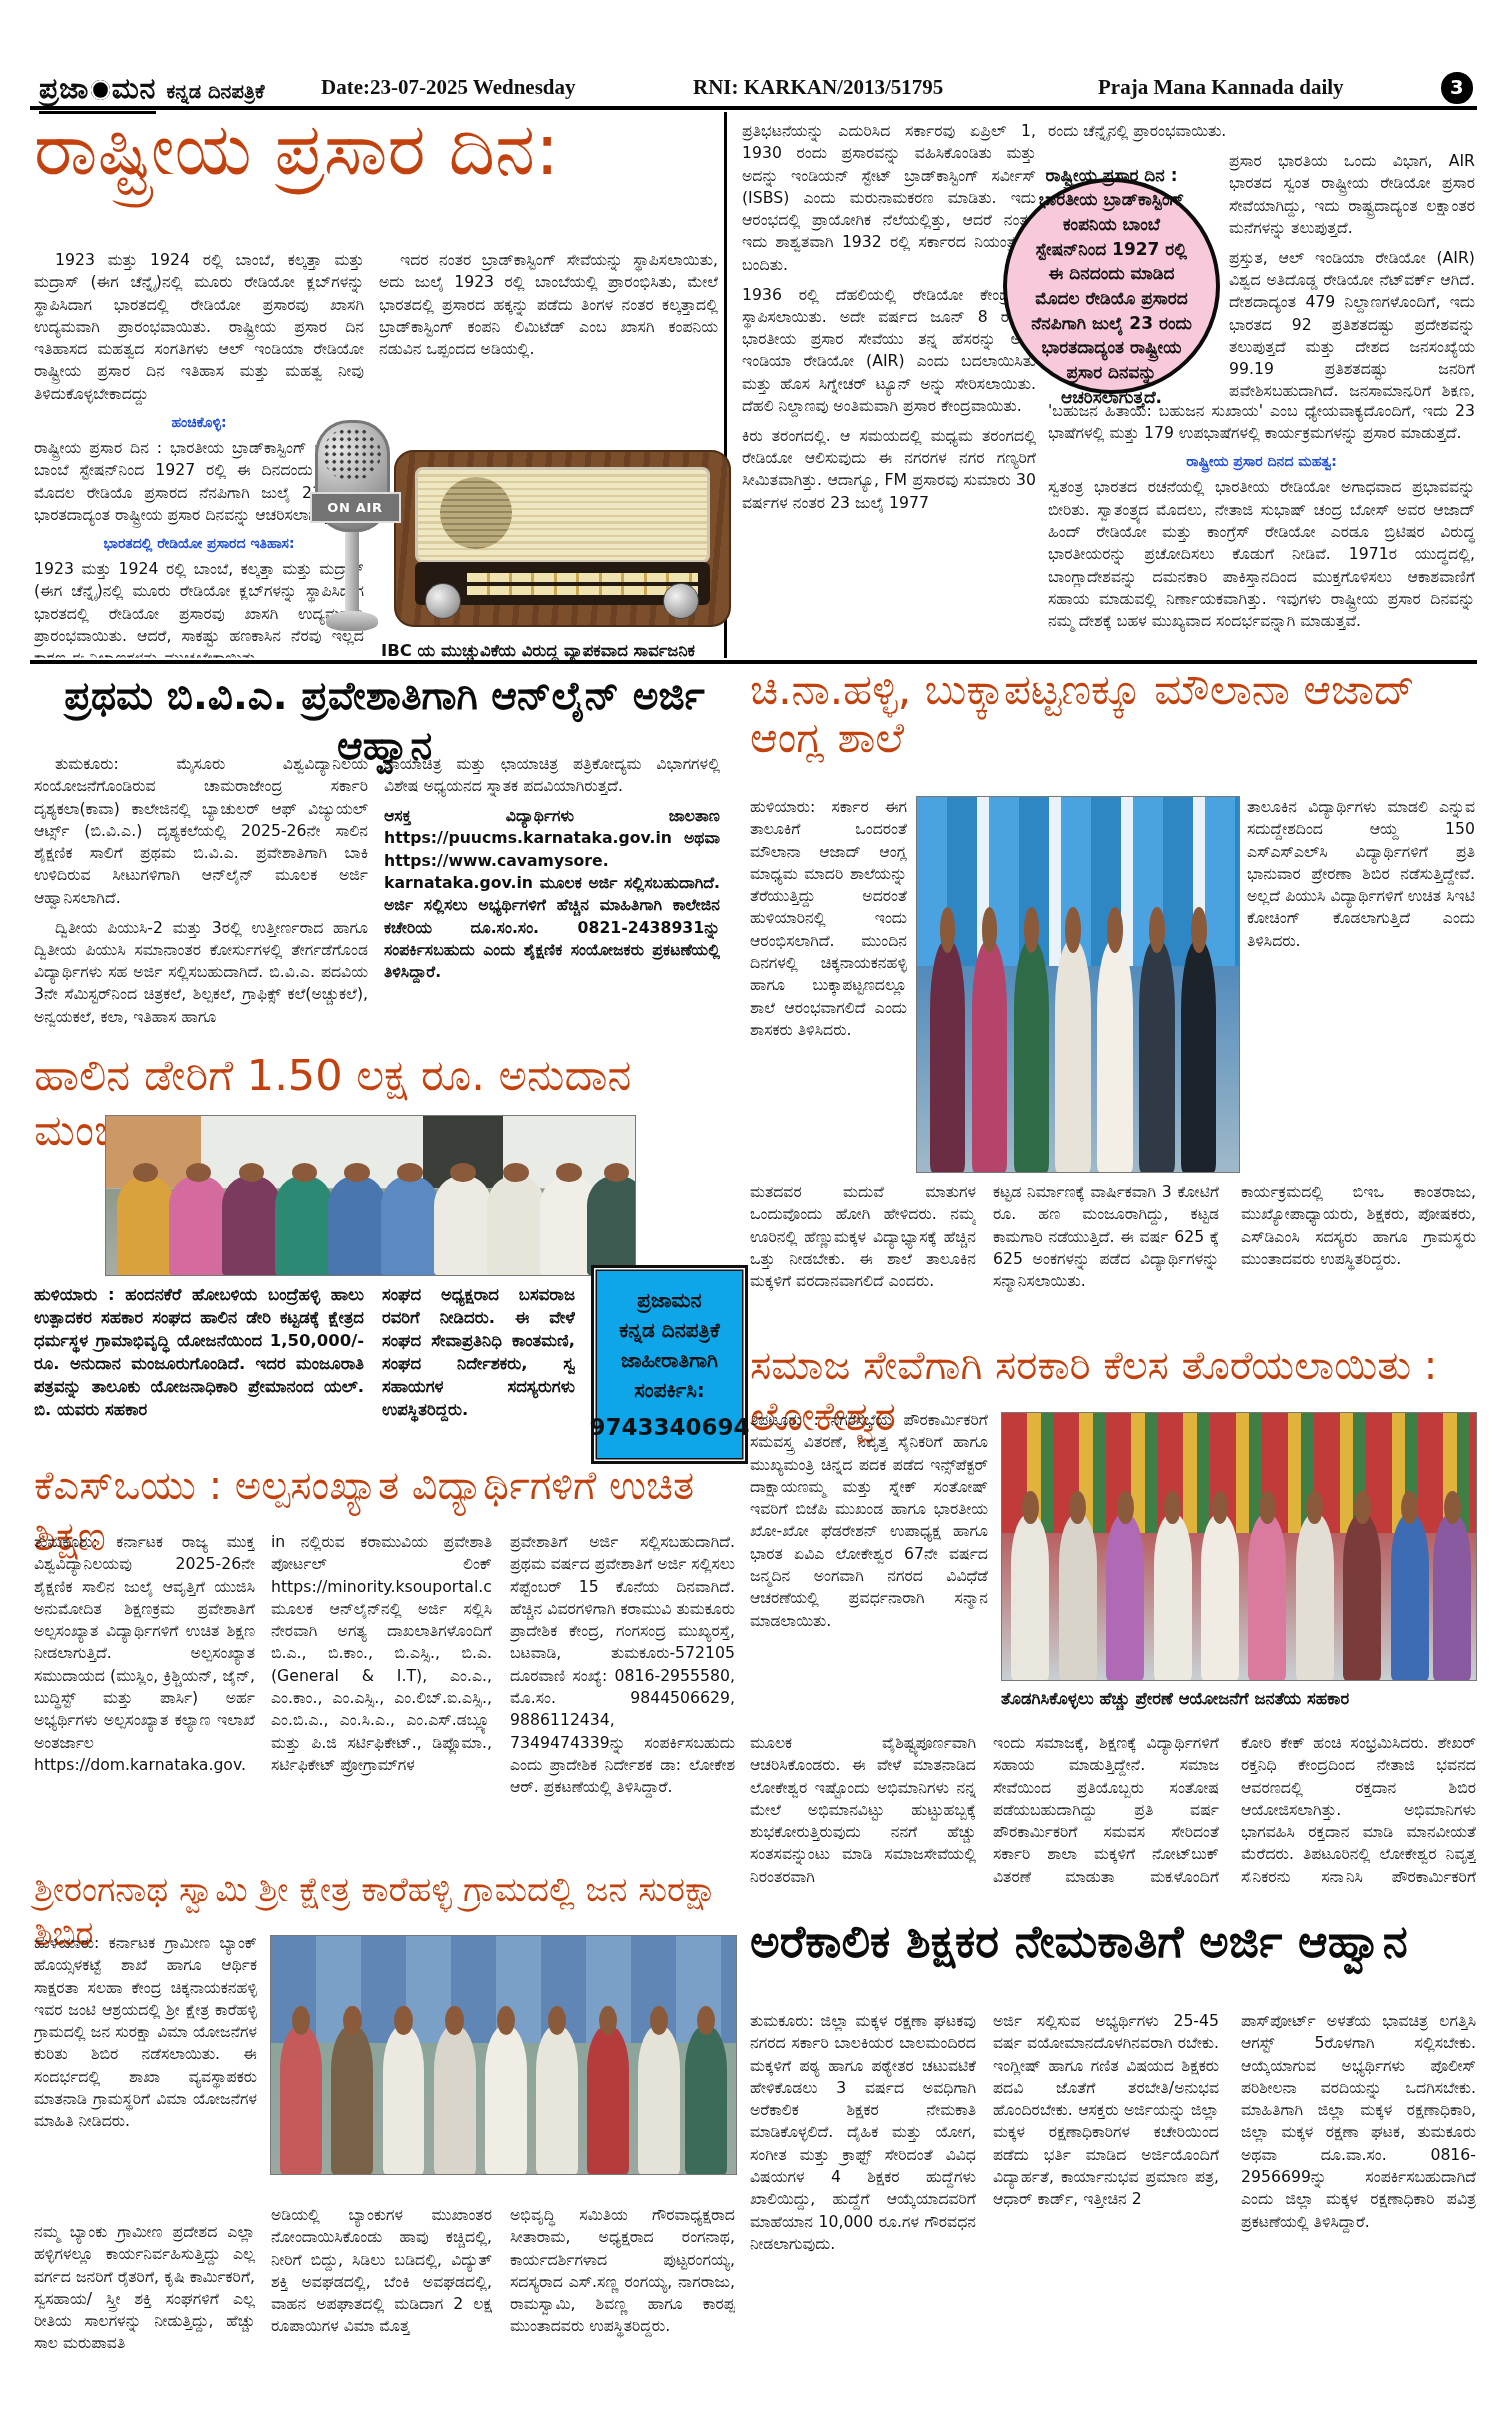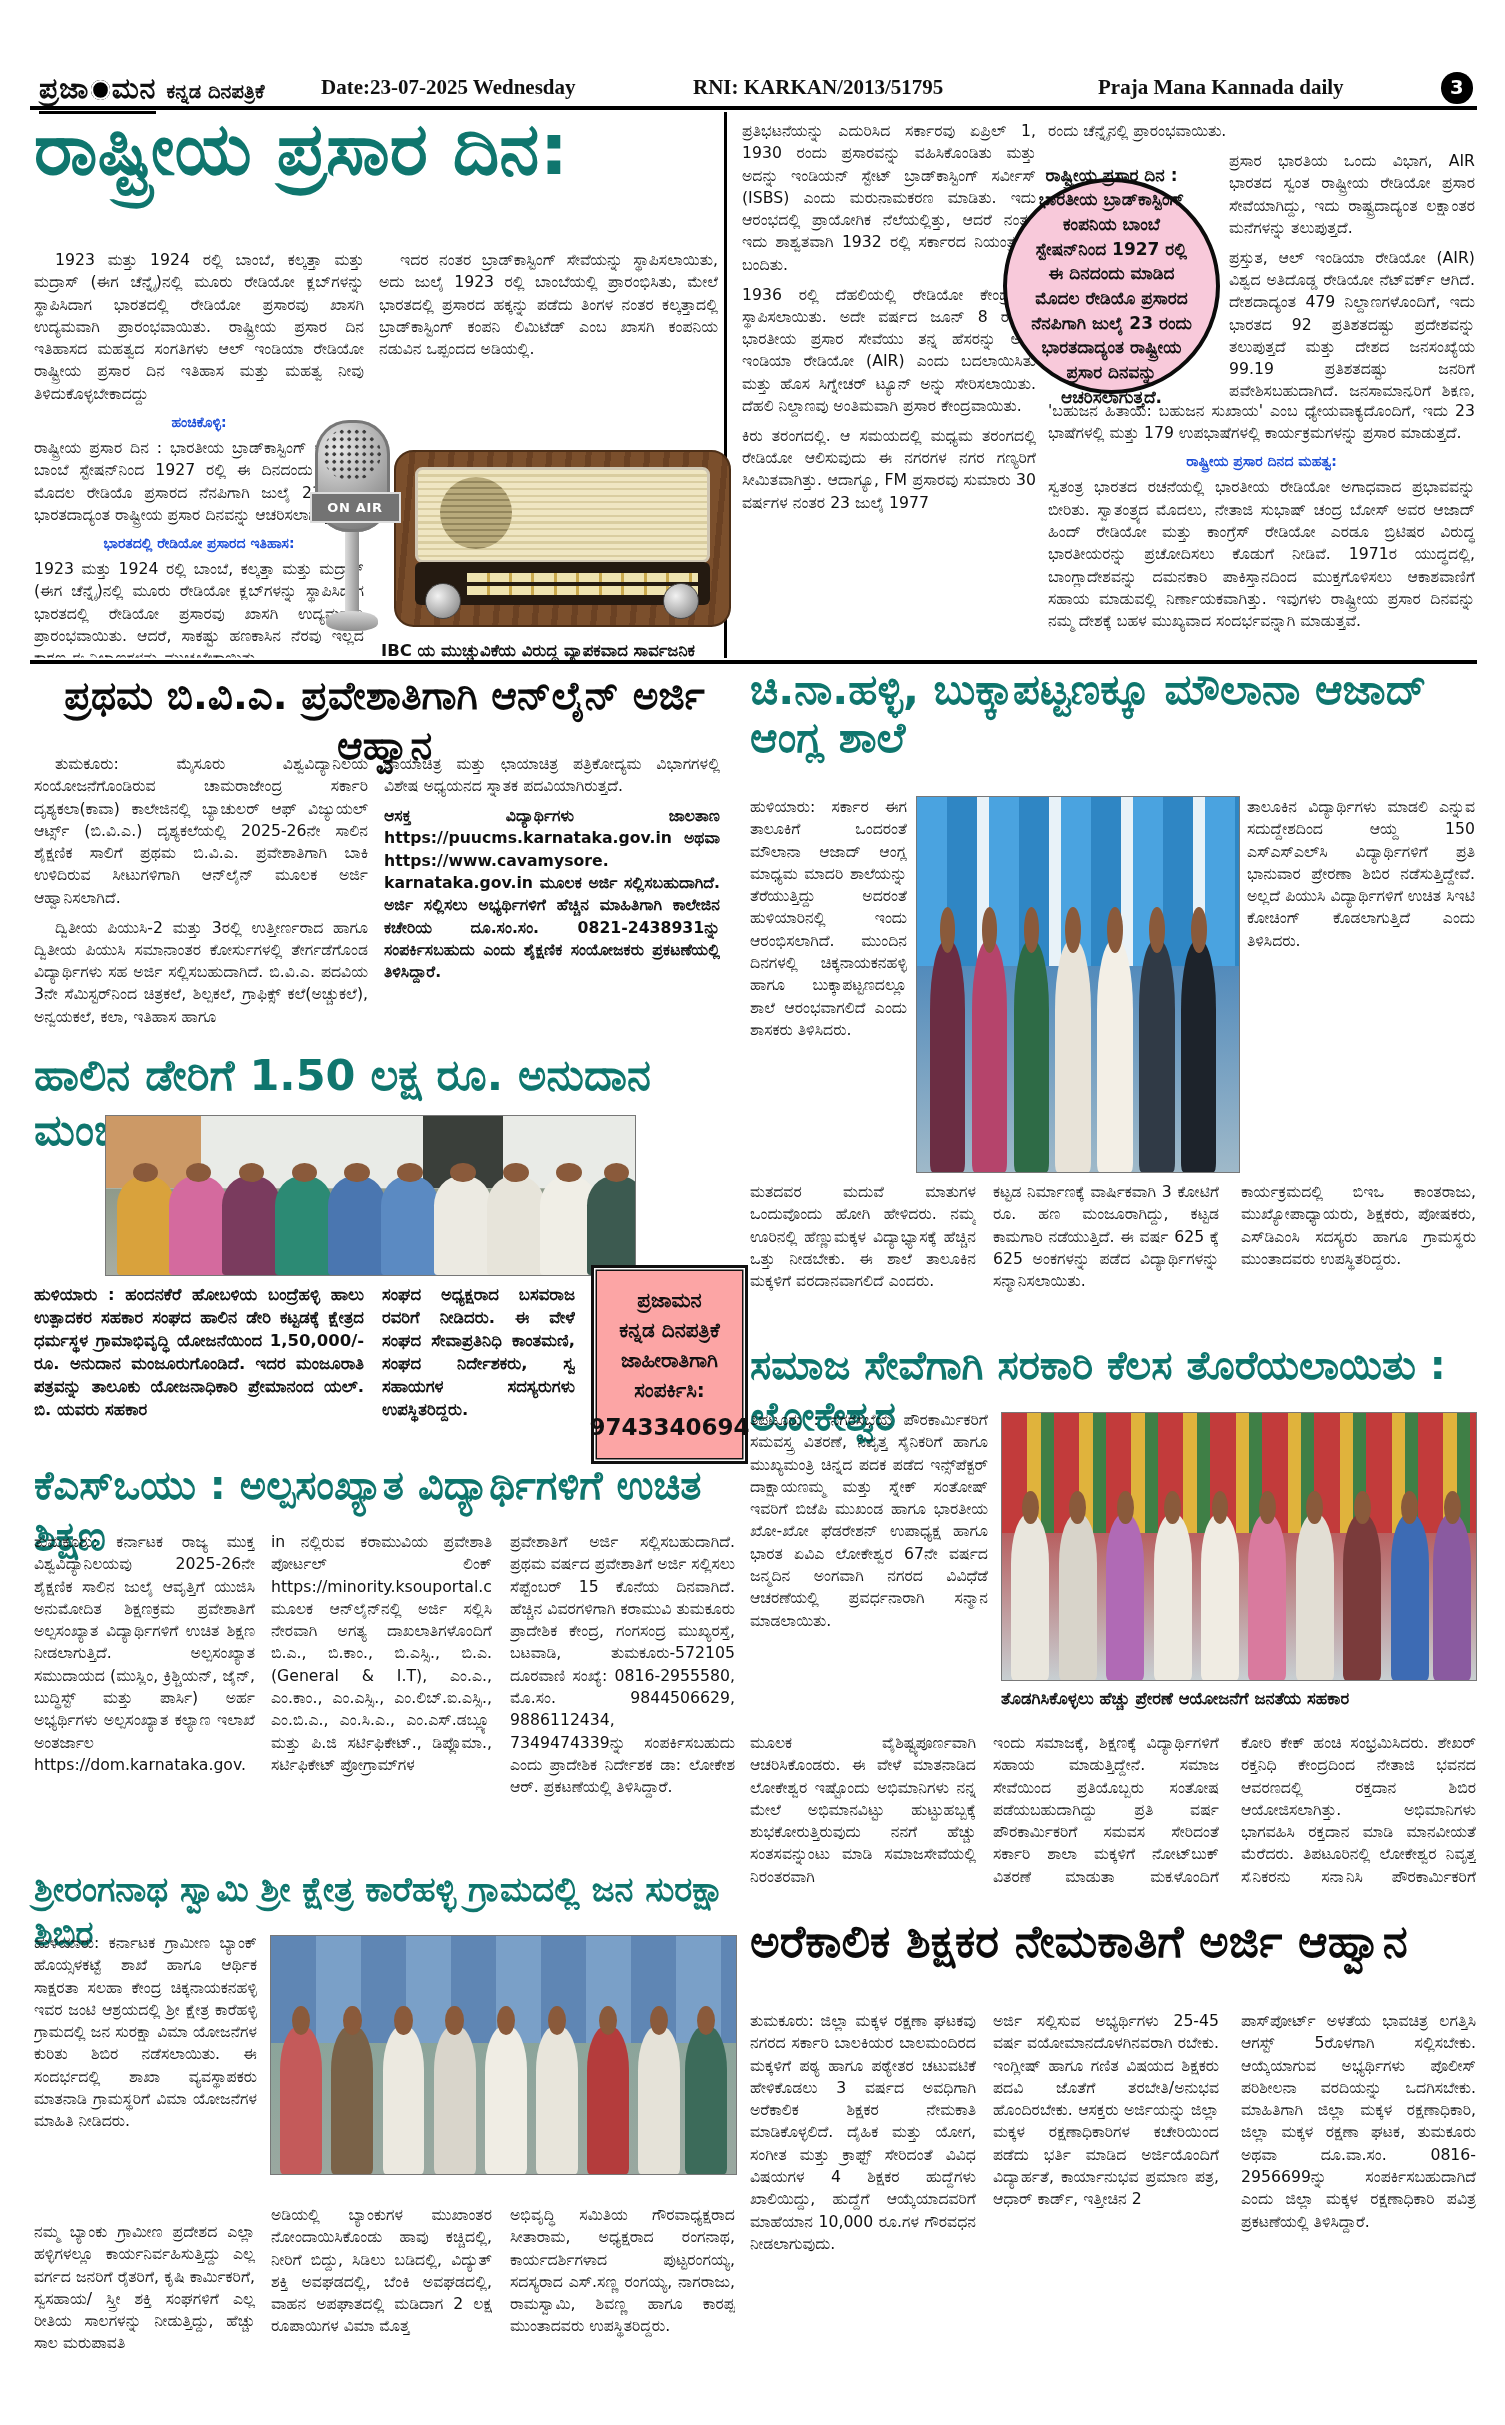--- a/index.html
+++ b/index.html
@@ -10,21 +10,21 @@
   .logo-wrap{left:39px;top:72px;display:flex;align-items:baseline;gap:10.5px;}
   .logo-main{font-size:28.5px;font-weight:bold;letter-spacing:0.7px;border-bottom:3px solid #000;padding-bottom:4.5px;}
   .logo-emblem{display:inline-block;width:19.5px;height:19.5px;border-radius:50%;background:#000;vertical-align:middle;margin:0 1.5px;
                box-shadow:inset 0 0 0 2.2px #fff,inset 0 0 0 4.5px #000;}
   .logo-sub{font-size:19.5px;font-weight:bold;}
   .hdr-item{top:75px;font-size:21px;font-weight:bold;font-family:Liberation Serif, serif;}
   .page-circle{left:1441px;top:72px;width:31.5px;height:31.5px;background:#000;color:#fff;border-radius:50%;
                display:flex;align-items:center;justify-content:center;font-size:19.5px;font-weight:bold;}
   .rule-h{left:30px;width:1447px;height:3.7px;background:#000;}
   
-  .headline-red{color:#0f766e;font-weight:bold;line-height:1.28;}
+  .headline-red{color:#c2410c;font-weight:normal;line-height:1.28;}
   .headline-black{color:#0c0c0c;font-weight:bold;line-height:1.28;}
   .subhead-red{color:#1d4ed8;font-weight:bold;text-align:center;font-size:14px;margin:7.5px 0 4.5px 0;}
   .body-col{font-size:15.7px;line-height:1.42;text-align:justify;overflow:hidden;}
   .body-col p{margin:0 0 7.5px 0;text-indent:21px;}
   .body-col p.noind{text-indent:0;}
   .bold{font-weight:bold;}
   .vrule{width:3px;background:#000;}
   
   .photo{position:absolute;overflow:hidden;border:0.7px solid #777;
          background:linear-gradient(180deg,#cfd8cf 0%,#b9c4bd 35%,#8d8f88 36%,#9aa09a 100%);}
@@ -55,21 +55,21 @@
       background:radial-gradient(circle at 30% 25%,#e8e8e8,#9a9a9a 60%,#6f6f6f);
       box-shadow:inset 0 0 0 3px #777;}
   .mic .dots{position:absolute;left:27px;top:7.5px;width:58px;height:52px;border-radius:30px;
       background:radial-gradient(#3a3a3a 28%,transparent 32%);background-size:7.5px 7.5px;}
   .mic .onair{position:absolute;left:13.5px;top:72px;width:87px;height:27px;background:#737373;border:2.2px solid #ddd;
       color:#fff;font-weight:bold;font-size:13px;display:flex;align-items:center;justify-content:center;letter-spacing:0.7px;}
   .mic .stem{position:absolute;left:49px;top:112px;width:13.5px;height:82px;background:linear-gradient(90deg,#ddd,#8f8f8f);}
   .mic .foot{position:absolute;left:30px;top:191px;width:52px;height:19.5px;background:linear-gradient(180deg,#d9d9d9,#8f8f8f);
       border-radius:50% 50% 40% 40%;}
   
-  .ad-box{position:absolute;left:591px;top:1265px;width:151px;height:193px;background:#fca5a5;
+  .ad-box{position:absolute;left:591px;top:1265px;width:151px;height:193px;background:#0ea5e9;
       border:3.7px solid #111;box-shadow:0 0 0 1.5px #fff inset,0 0 0 3px #111 inset;
       display:flex;flex-direction:column;align-items:center;justify-content:center;text-align:center;
       font-weight:bold;font-size:20px;line-height:1.5;}
   .ad-box .phone{font-size:23px;margin-top:4.5px;}
 </style>
 </head>
 <body>
 
 <div id="page">
 

